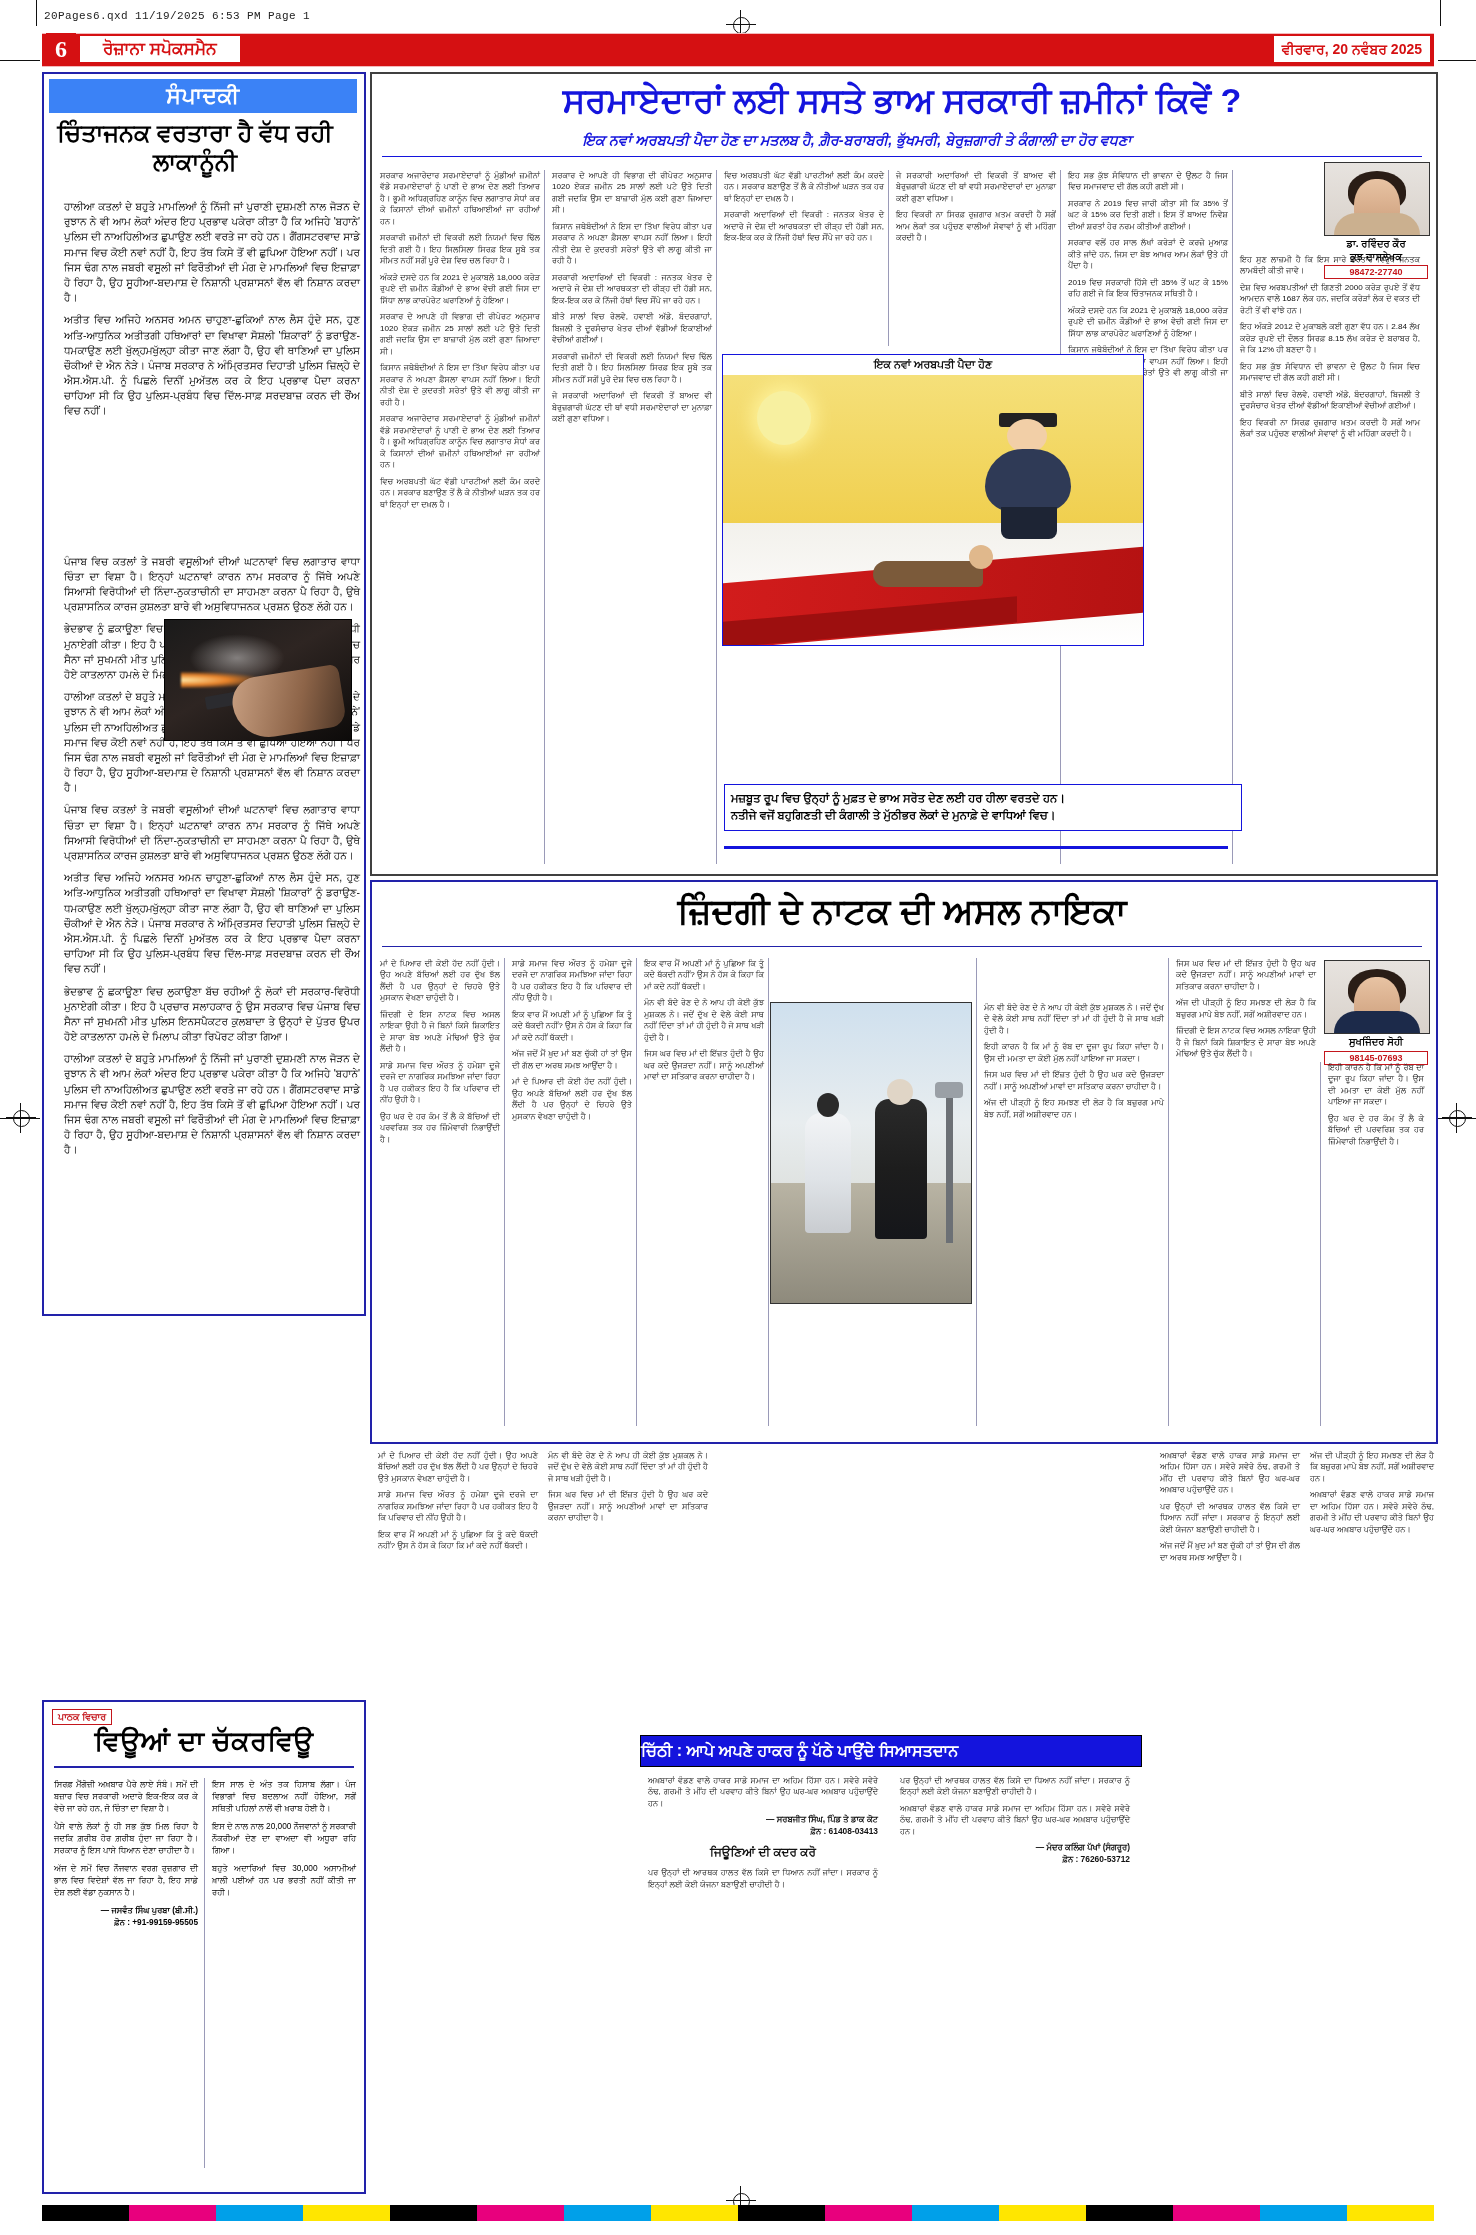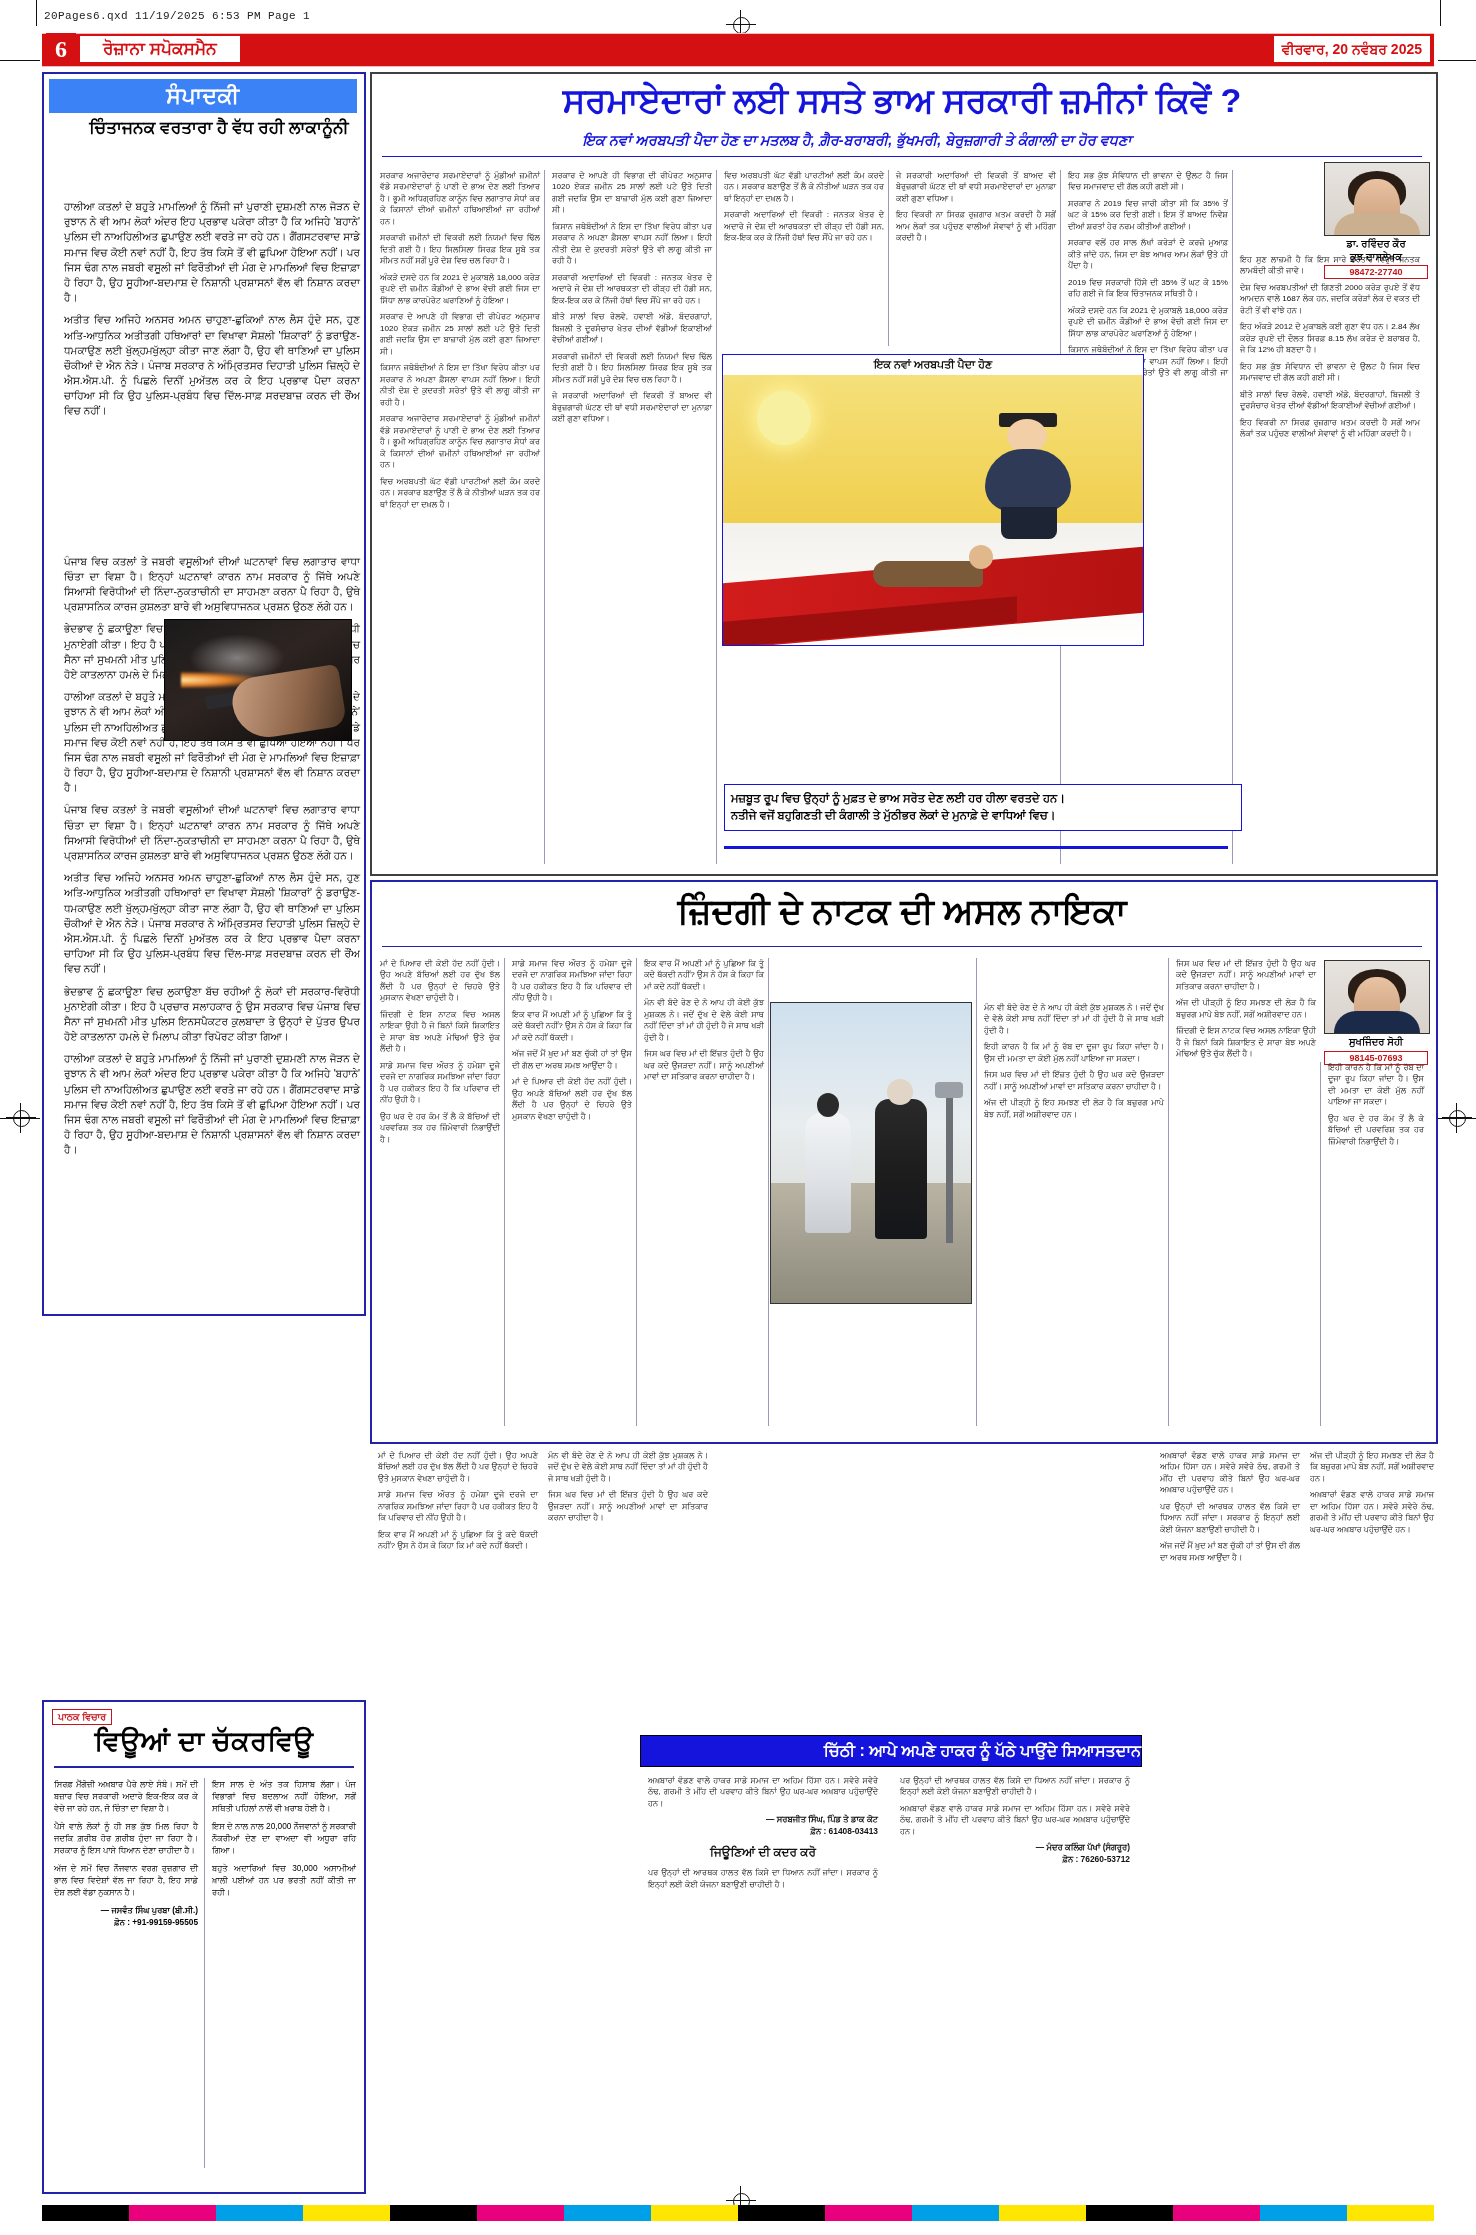--- a/index.html
+++ b/index.html
@@ -22,21 +22,21 @@
   .mast-title{position:absolute;left:80px;top:36px;height:26px;background:#fff;color:#d51012;font-size:17px;font-weight:bold;line-height:26px;padding:0 23px;white-space:nowrap;}
   .mast-date{position:absolute;right:46px;top:36px;height:26px;background:#fff;color:#d51012;font-size:14px;font-weight:bold;line-height:26px;padding:0 8px;white-space:nowrap;}
 
   
   .frame{position:absolute;border:1px solid #2222aa;background:#fff;}
   .thinline{position:absolute;background:#2222aa;}
 
   
   #editorial{left:42px;top:72px;width:320px;height:1240px;border:2px solid #2222aa;}
   .ed-banner{position:absolute;left:5px;top:5px;width:308px;height:34px;background:#3b82f6;color:#fff;font-size:22px;font-weight:bold;text-align:center;line-height:34px;letter-spacing:.5px;}
-  .ed-head{position:absolute;left:24px;top:44px;width:302px;text-align:center;font-size:17px;font-weight:bold;line-height:1.22;color:#000;}
+  .ed-head{position:absolute;left:0;top:44px;width:302px;text-align:center;font-size:24px;font-weight:bold;line-height:1.22;color:#000;}
   .ed-body{position:absolute;left:20px;top:125px;width:296px;font-size:10.4px;line-height:1.46;text-align:justify;}
   .ed-body p{margin:0 0 7px 0;}
   .ed-img{position:absolute;left:120px;top:545px;width:186px;height:120px;background:linear-gradient(150deg,#1a1a1a 0%,#2e2522 45%,#0d0b0a 100%);border:1px solid #000;overflow:hidden;}
   .ed-img .flash{position:absolute;left:16px;top:52px;width:74px;height:16px;background:radial-gradient(ellipse at left,#ffe9a8,#e8832a 45%,rgba(200,70,10,0) 80%);filter:blur(1px);}
   .ed-img .hand{position:absolute;right:8px;bottom:6px;width:110px;height:62px;background:linear-gradient(110deg,#caa183,#8d6448 60%,#4b3526);border-radius:28px 10px 18px 40px;transform:rotate(-9deg);}
   .ed-img .gun{position:absolute;right:54px;bottom:38px;width:92px;height:13px;background:#2b2b2f;border-radius:2px;transform:rotate(-10deg);}
   .ed-img .smoke{position:absolute;left:24px;top:14px;width:96px;height:48px;background:radial-gradient(ellipse,rgba(255,255,255,.42),rgba(255,255,255,0) 70%);}
 
   
   #artA{left:370px;top:72px;width:1064px;height:800px;border:2px solid #404040;}
@@ -90,21 +90,21 @@
 
   
   #vbox{left:42px;top:1700px;width:320px;height:490px;border:2px solid #2222aa;}
   .v-tag{position:absolute;left:8px;top:7px;font-size:9.5px;font-weight:bold;color:#c4161c;border:1px solid #c4161c;padding:1px 5px;background:#fff;}
   .v-head{position:absolute;left:8px;top:24px;width:304px;text-align:center;font-size:27px;font-weight:bold;letter-spacing:.5px;}
   .v-rule{position:absolute;left:10px;top:64px;width:300px;height:2px;background:#2222aa;}
   .v-col{position:absolute;font-size:8.3px;line-height:1.45;text-align:justify;}
   .v-col p{margin:0 0 6px 0;}
   .v-sign{font-size:8.3px;font-weight:bold;text-align:right;margin-top:4px;}
 
-  #chiti{left:640px;top:1735px;width:500px;height:30px;background:#1414dd;color:#fff;font-size:16px;font-weight:bold;text-align:right;line-height:30px;border:1px solid #000;}
+  #chiti{left:640px;top:1735px;width:500px;height:30px;background:#1414dd;color:#fff;font-size:16px;font-weight:bold;text-align:left;line-height:30px;border:1px solid #000;}
 
   .sign-blk{font-size:8.4px;font-weight:bold;text-align:right;line-height:1.4;}
   .center-bold{font-size:12px;font-weight:bold;text-align:center;margin:6px 0;}
 
   
   .colorbar{position:absolute;left:42px;bottom:14px;width:1392px;height:16px;display:flex;}
   .colorbar span{flex:1;}
 </style>
 </head>
 <body>

